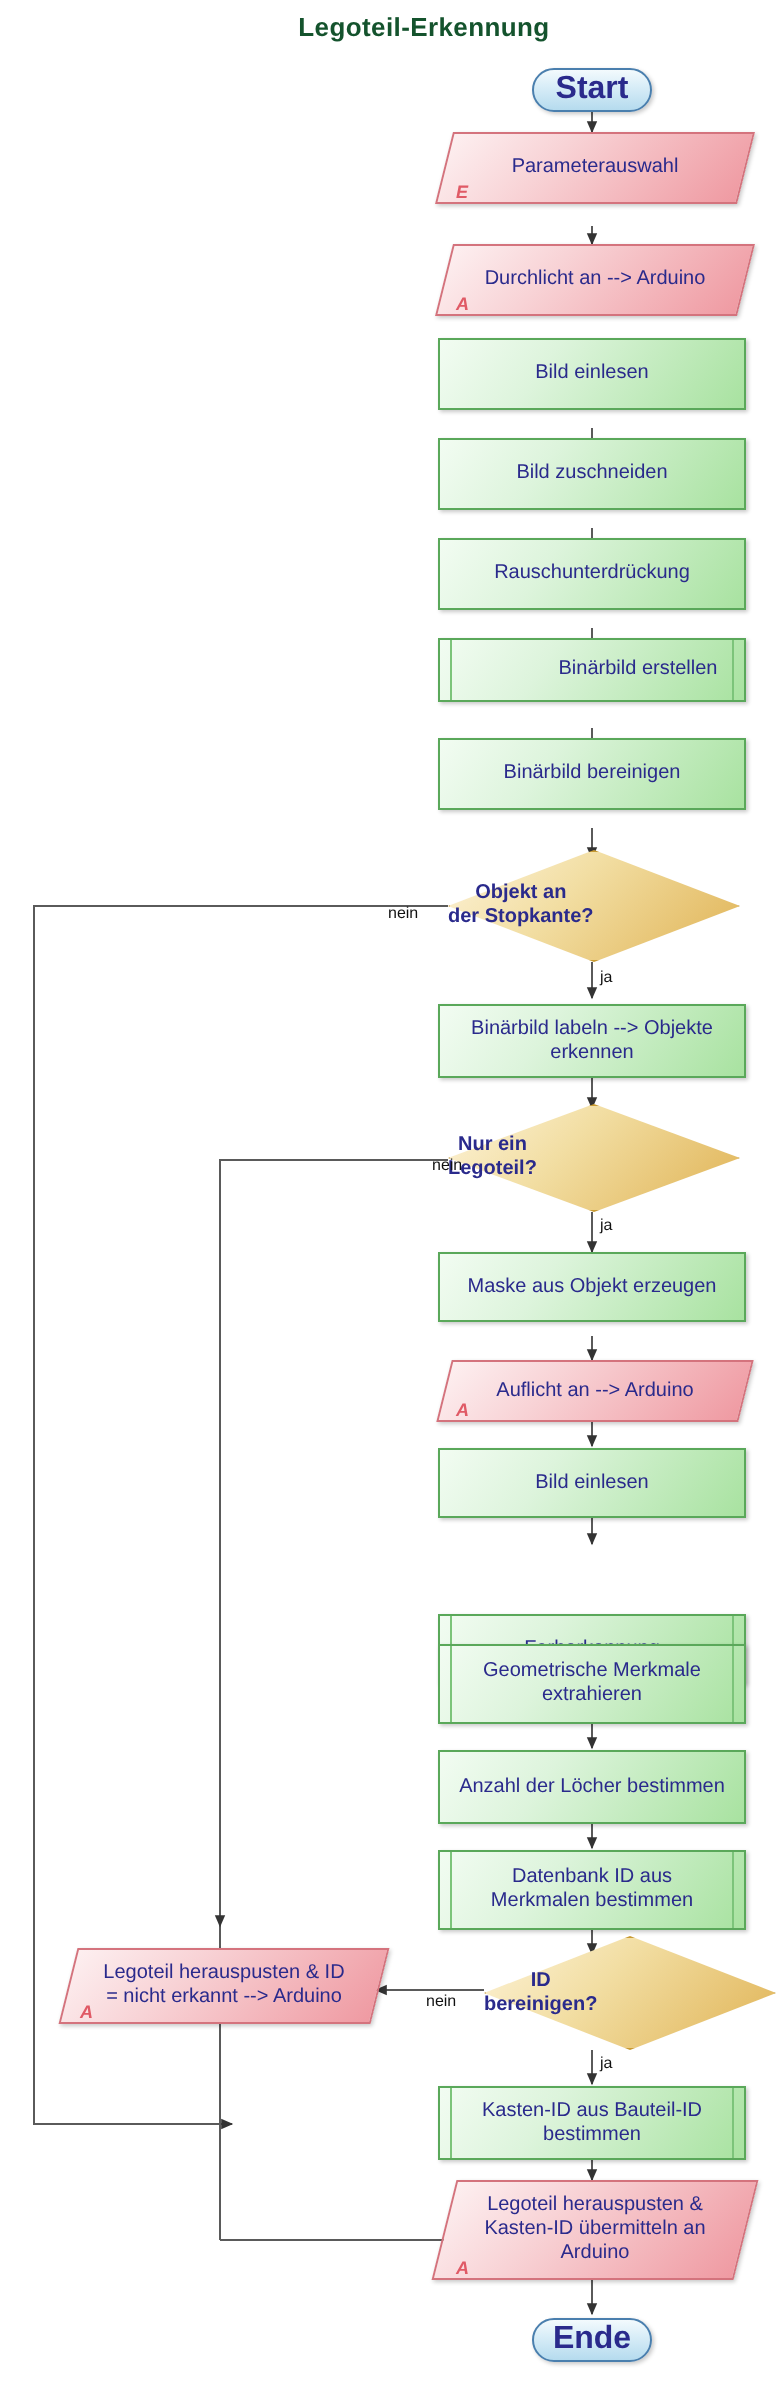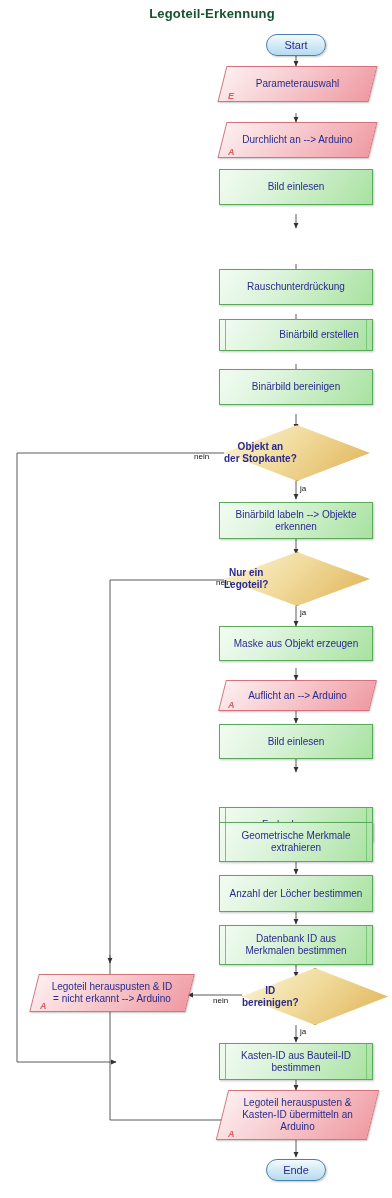--- a/index.html
+++ b/index.html
@@ -11,21 +11,21 @@
   .title{position:absolute;left:16px;top:6px;width:392px;text-align:center;
          color:#14532d;font-size:13px;font-weight:bold;letter-spacing:.2px;}
 
   .node{position:absolute;box-sizing:border-box;display:flex;
         align-items:center;justify-content:center;text-align:center;
         color:#2a2a8c;font-size:10px;line-height:12px;}
 
   
   .term{border:1px solid #4a7fae;border-radius:11px;
         background:linear-gradient(180deg,#f3fafd 0%,#d6ecf7 45%,#b5dbee 100%);
-        box-shadow:1px 1px 2px rgba(0,0,0,.22);font-weight:normal;font-size:11px;}
+        box-shadow:1px 1px 2px rgba(0,0,0,.22);font-weight:bold;font-size:16px;}
 
   
   .proc{border:1px solid #5aa85a;
         background:linear-gradient(125deg,#f2fcf2 0%,#ddf4dc 35%,#a8e2a0 100%);
         box-shadow:1px 1px 2px rgba(0,0,0,.22);}
 
   
   .sub{border:1px solid #5aa85a;
        background:linear-gradient(125deg,#f2fcf2 0%,#ddf4dc 35%,#a8e2a0 100%);
        box-shadow:1px 1px 2px rgba(0,0,0,.22);}
@@ -135,20 +135,21 @@
   </div>
 
   <div class="iobox" style="left:222px;top:122px;width:151px;height:36px;">
     <div class="skew"></div>
     <div class="lbl">Durchlicht an --&gt; Arduino</div>
     <div class="tag">A</div>
   </div>
 
   <div class="node proc" style="left:219px;top:169px;width:154px;height:36px;">Bild einlesen</div>
 
+  <div class="node proc" style="left:219px;top:219px;width:154px;height:36px;">Bild zuschneiden</div>
 
   <div class="node proc" style="left:219px;top:269px;width:154px;height:36px;">Rauschunterdrückung</div>
 
   <div class="node sub" style="left:219px;top:319px;width:154px;height:32px;padding-left:46px;">Binärbild erstellen</div>
 
   <div class="node proc" style="left:219px;top:369px;width:154px;height:36px;">Binärbild bereinigen</div>
 
   <div class="dec" style="left:224px;top:425px;width:146px;height:56px;">
     <div class="dia"></div>
     <div class="lbl">

